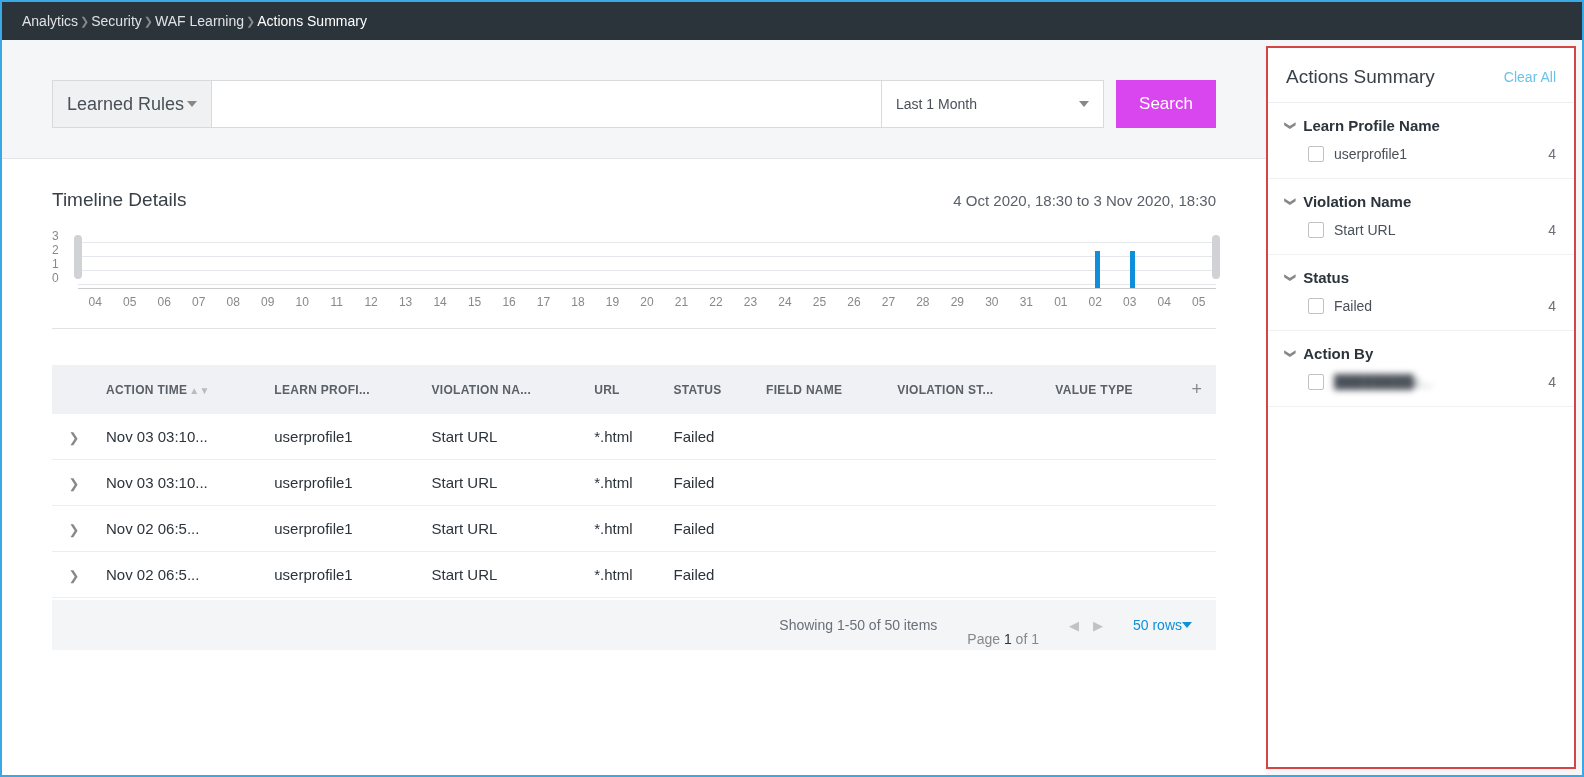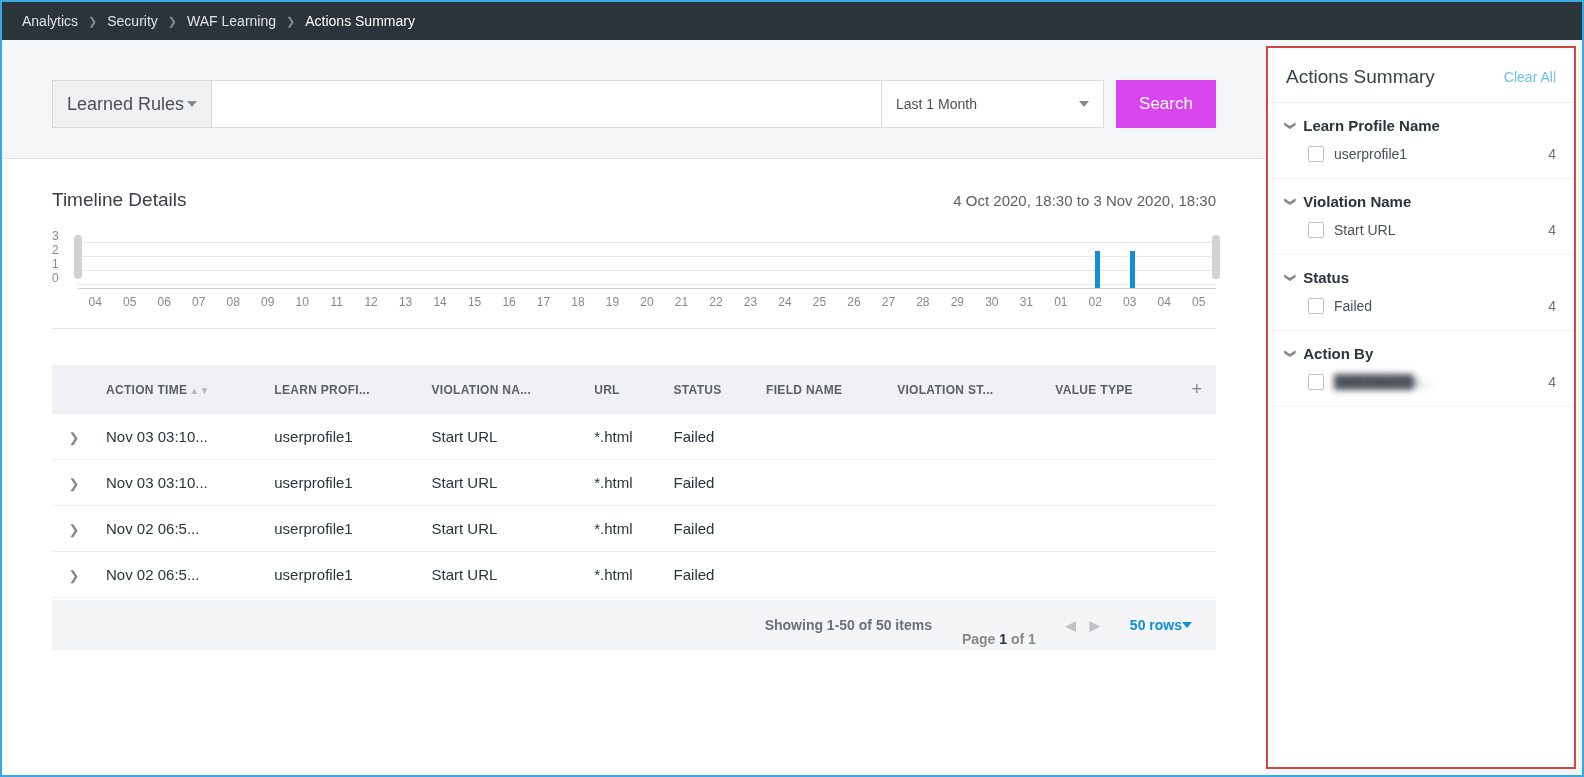--- a/index.html
+++ b/index.html
@@ -1,18 +1,18 @@
 <!DOCTYPE html>
 <html><head>
 <meta charset="utf-8">
 <style>
 * { box-sizing: border-box; margin: 0; padding: 0; font-family: -apple-system, BlinkMacSystemFont, "Segoe UI", Arial, sans-serif; }
 body { background: #f5f6f8; border: 2px solid #3aa8e6; width: 1584px; height: 777px; overflow: hidden; position: relative; }
 
-.breadcrumb { background: #2b333b; color: #fff; height: 38px; display: flex; align-items: center; padding: 0 20px; font-size: 14px; gap: 10px; }
+.breadcrumb { background: #2b333b; color: #fff; height: 38px; display: flex; align-items: center; padding: 0 20px; font-size: 14px; gap: 2px; }
 .breadcrumb span { color: #e0e2e5; }
 .breadcrumb .crumb-active { color: #fff; font-weight: 500; }
 .breadcrumb .chev { color: #888; font-size: 11px; }
 
 .layout { display: flex; height: calc(100% - 38px); }
 .main { flex: 1; display: flex; flex-direction: column; }
 .filters-panel { width: 310px; background: #fff; border-left: 1px solid #e0e2e5; border: 2px solid #d64545; margin: 6px 6px 6px 0; position: relative; }
 
 .searchbar-wrap { padding: 40px 50px 30px; background: #f5f6f8; border-bottom: 1px solid #e3e5e8; }
 .searchbar { display: flex; height: 48px; }
@@ -41,21 +41,21 @@
 table { width: 100%; border-collapse: collapse; }
 thead { background: #eff1f4; }
 th { text-align: left; font-size: 12px; color: #5a6068; font-weight: 600; padding: 14px 10px; letter-spacing: 0.3px; }
 th.expand-col, td.expand-col { width: 44px; text-align: center; }
 th.add-col { width: 38px; text-align: center; color: #888; font-size: 18px; font-weight: 400; cursor: pointer; }
 .sort-icon { color: #bbb; font-size: 10px; margin-left: 2px; }
 tbody tr { border-bottom: 1px solid #eceef0; }
 td { font-size: 15px; color: #2b333b; padding: 14px 10px; }
 .row-chev { color: #888; cursor: pointer; font-size: 13px; }
 
-.table-footer { background: #f3f5f7; height: 50px; display: flex; align-items: center; justify-content: flex-end; padding: 0 24px; font-size: 14px; color: #6a7078; gap: 30px; margin-top: 2px; font-weight: bold; }
+.table-footer { background: #f3f5f7; height: 50px; display: flex; align-items: center; justify-content: flex-end; padding: 0 24px; font-size: 14px; color: #6a7078; gap: 30px; margin-top: 2px; }
 .page-info { color: #2b333b; margin-top: 28px; }
 .page-info span.grey { color: #888; }
 .page-nav { display: flex; gap: 14px; }
 .page-nav .arrow { color: #c0c2c5; cursor: pointer; font-size: 13px; }
 .rows-sel { color: #0f8fd9; display: flex; align-items: center; cursor: pointer; }
 .rows-sel .chev-down { border-top-color: #0f8fd9; }
 
 
 .panel-header { display: flex; justify-content: space-between; align-items: center; padding: 18px 18px 14px; border-bottom: 1px solid #eceef0; }
 .panel-title { font-size: 19px; color: #3a4047; font-weight: 500; }

